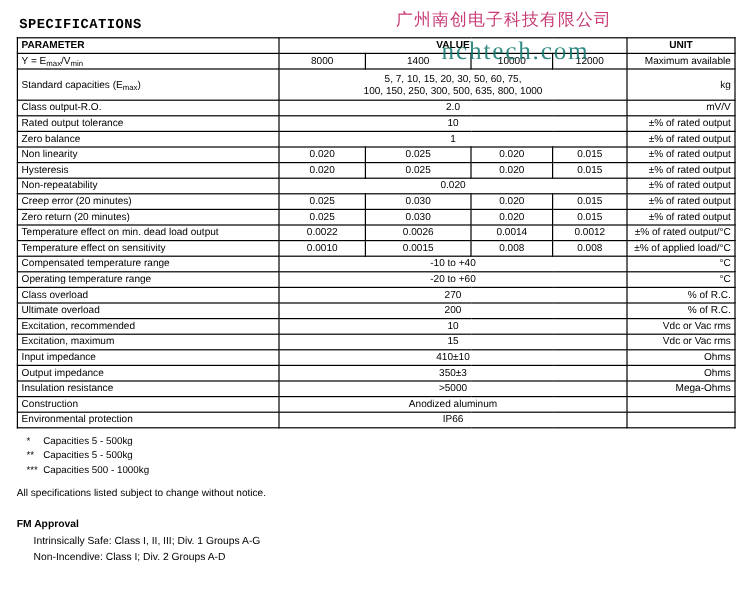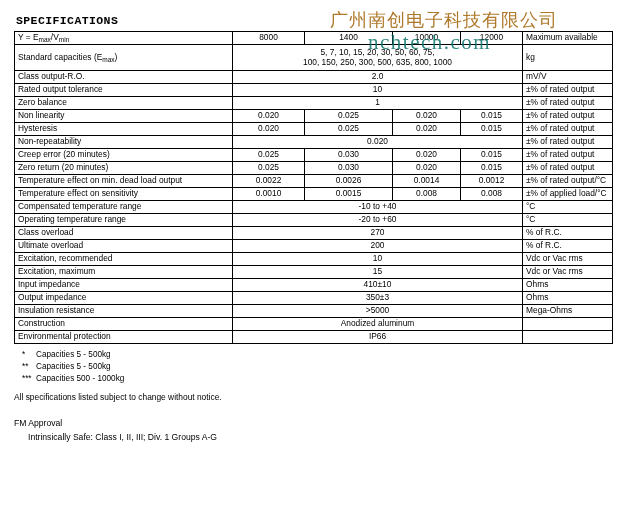--- a/index.html
+++ b/index.html
@@ -41,21 +41,21 @@
     line-height: 1.18;
     vertical-align: middle;
     height: 13px;
     box-sizing: border-box;
   }
   .param {
     text-align: left;
     padding-left: 4px;
   }
   .ctr { text-align: center; }
-  .unit { text-align: left; }
+  .unit { text-align: right; }
   .hdr { font-weight: bold; }
   .tall { height: 26px; }
   sub { font-size: 6.5px; vertical-align: baseline; position: relative; top: 2px; }
 
   .notes {
     margin-top: 5px;
     font-size: 8.2px;
     line-height: 1.45;
   }
   .notes .nrow { display: block; }
@@ -68,35 +68,35 @@
   }
   .disclaimer {
     margin-top: 7px;
     font-size: 8.4px;
   }
   .fm {
     margin-top: 14px;
     font-size: 8.6px;
     line-height: 1.65;
   }
-  .fm .fm-title { font-weight: normal; }
+  .fm .fm-title { font-weight: bold; }
   .fm .fm-line { padding-left: 14px; }
 
   .wm {
     position: absolute;
     pointer-events: none;
     color: #c8c8c8;
     opacity: 0.85;
   }
   .wm-cn {
     top: 8px;
     left: 330px;
-    font-size: 18px;
+    font-size: 14px;
     letter-spacing: 1px;
-    color: #a16207;
+    color: #be185d;
   }
   .wm-en {
     top: 30px;
     left: 352px;
     font-size: 21px;
     letter-spacing: 1.5px;
     color: #0f766e;
     font-family: "Liberation Serif", serif;
     margin-left: 16px;
   }
@@ -114,20 +114,25 @@
   <table class="spec">
     <colgroup>
       <col style="width:218px">
       <col style="width:72px">
       <col style="width:88px">
       <col style="width:68px">
       <col style="width:62px">
       <col style="width:90px">
     </colgroup>
     <tbody id="table-body">
+      <tr>
+        <td class="param hdr">PARAMETER</td>
+        <td class="ctr hdr" colspan="4">VALUE</td>
+        <td class="ctr hdr">UNIT</td>
+      </tr>
         <tr>
           <td class="param">Y = E<sub>max</sub>/V<sub>min</sub></td>
           <td class="ctr">8000</td>
           <td class="ctr">1400</td>
           <td class="ctr">10000</td>
           <td class="ctr">12000</td>
           <td class="unit">Maximum available</td>
         </tr>
         <tr class="tall">
           <td class="param tall">Standard capacities (E<sub>max</sub>)</td>
@@ -265,16 +270,17 @@
       <div class="nrow"><span class="star">**</span><span>Capacities 5 - 500kg</span></div>
       <div class="nrow"><span class="star">***</span><span>Capacities 500 - 1000kg</span></div>
     </div>
 
   <div class="disclaimer">All specifications listed subject to change without notice.</div>
 
   <div class="fm">
     <div class="fm-title">FM Approval</div>
     <div class="fm-lines">
         <div class="fm-line">Intrinsically Safe: Class I, II, III; Div. 1 Groups A-G</div>
+        <div class="fm-line">Non-Incendive: Class I; Div. 2 Groups A-D</div>
       </div>
   </div>
 
 </div>
 
 </body></html>

